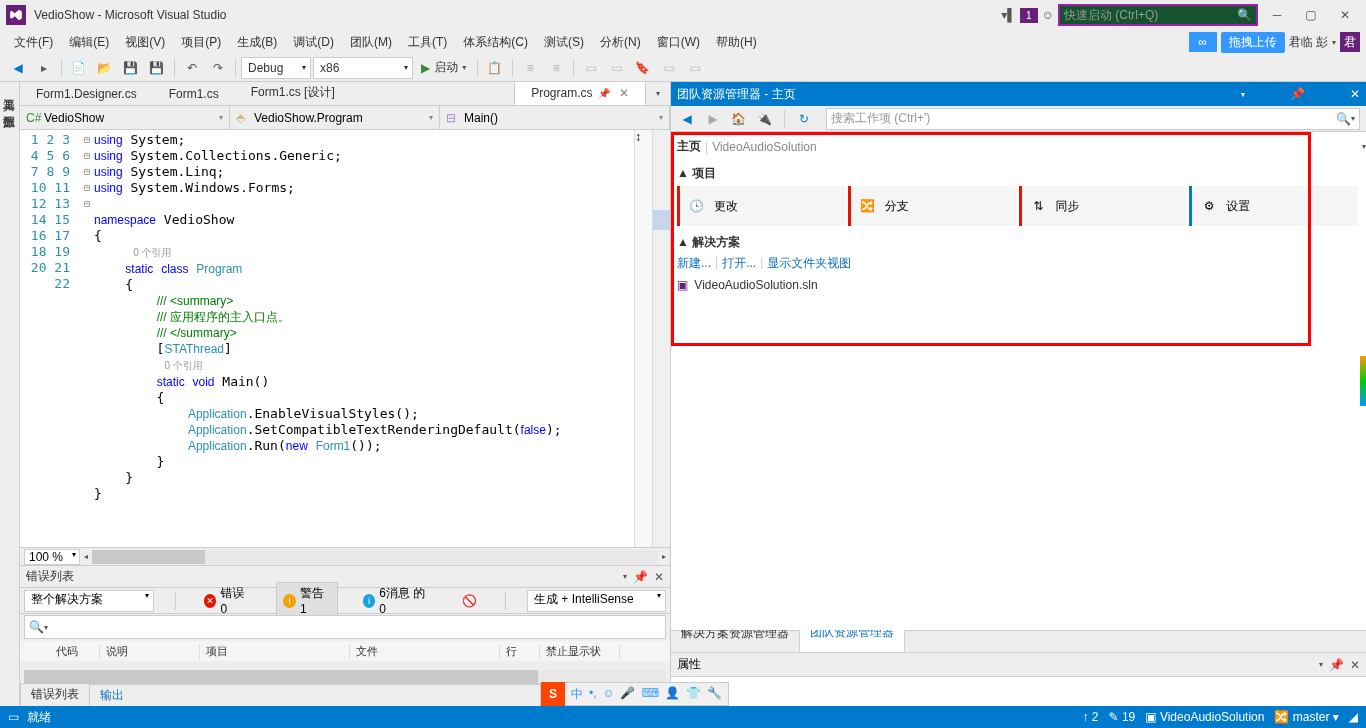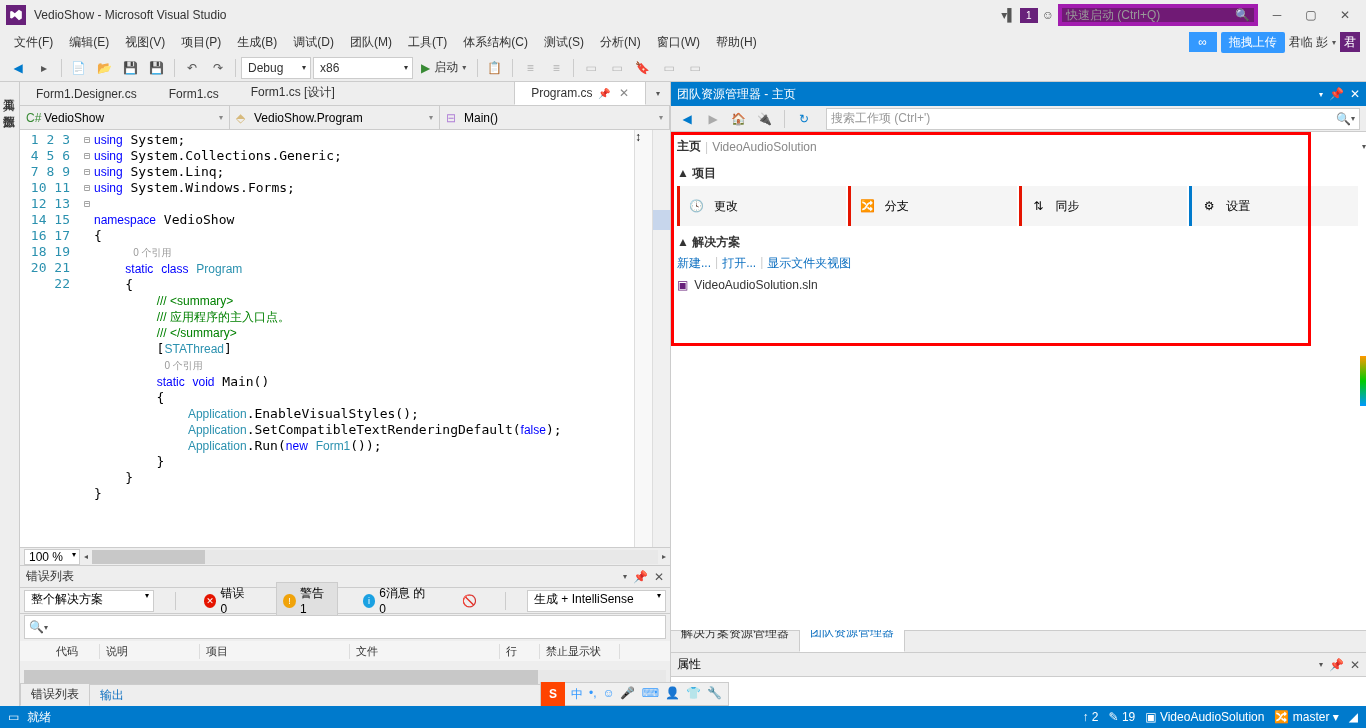--- a/index.html
+++ b/index.html
@@ -2,21 +2,21 @@
 <html><head>
 <meta charset="utf-8">
 <style>
 * { margin: 0; padding: 0; box-sizing: border-box; font-family: "Microsoft YaHei", "Segoe UI", sans-serif; font-size: 12px; }
 body { background: #eeeeee; width: 1366px; height: 728px; overflow: hidden; display: flex; flex-direction: column; }
 .titlebar { height: 30px; background: #eeeeee; display: flex; align-items: center; padding: 0 6px; }
 .vs-logo { width: 20px; height: 20px; background: #68217a; margin-right: 8px; display: flex; align-items: center; justify-content: center; color: white; }
 .title-text { color: #333; flex: 1; }
 .title-right { display: flex; align-items: center; gap: 4px; }
 .flag-box { background: #68217a; color: white; width: 18px; height: 15px; text-align: center; line-height: 15px; font-size: 10px; }
-.quick-launch { width: 200px; height: 22px; border: 4px solid #a21caf; background: #701a75; padding: 0 4px; color: #999; display: flex; align-items: center; justify-content: space-between; }
+.quick-launch { width: 200px; height: 22px; border: 2px solid #a21caf; background: #14532d; padding: 0 4px; color: #999; display: flex; align-items: center; justify-content: space-between; }
 .win-btn { width: 30px; height: 24px; display: flex; align-items: center; justify-content: center; color: #555; cursor: pointer; }
 .menubar { height: 24px; background: #eeeeee; display: flex; align-items: center; padding: 0 6px; }
 .menu-item { padding: 2px 8px; color: #333; cursor: pointer; }
 .menu-right { margin-left: auto; display: flex; align-items: center; gap: 4px; }
 .upload-btn { background: #3399ff; color: white; padding: 2px 8px; border-radius: 2px; display: flex; align-items: center; gap: 4px; }
 .cloud-btn { background: #3399ff; width: 28px; height: 20px; display: flex; align-items: center; justify-content: center; color: white; }
 .user-name { color: #333; }
 .user-badge { background: #68217a; color: white; width: 20px; height: 20px; text-align: center; line-height: 20px; }
 .toolbar { height: 28px; background: #eeeeee; display: flex; align-items: center; padding: 0 6px; gap: 2px; border-bottom: 1px solid #ccc; }
 .tb-btn { width: 24px; height: 24px; display: flex; align-items: center; justify-content: center; cursor: pointer; color: #555; }
@@ -68,21 +68,21 @@
 .circ.blue { background: #1ba1e2; }
 .error-search { height: 24px; border: 1px solid #ccc; background: white; margin: 1px 4px; display: flex; align-items: center; padding: 0 4px; color: #999; }
 .error-table { height: 30px; border-top: 1px solid #eee; }
 .error-cols { display: flex; background: #f5f5f5; height: 20px; align-items: center; }
 .ecol { border-right: 1px solid #ddd; padding: 0 6px; color: #333; font-size: 11px; }
 .hscroll2 { height: 14px; background: #e8e8e8; position: relative; margin: 0 4px; }
 .bottom-tabs { height: 22px; background: #eeeeee; display: flex; align-items: flex-end; border-top: 1px solid #ccc; }
 .btab { padding: 2px 10px; color: #0e70c0; cursor: pointer; }
 .btab.active { border: 1px solid #ccc; border-bottom: 1px solid #eeeeee; background: #eeeeee; color: #333; }
 .right-col { width: 696px; display: flex; flex-direction: column; border-left: 1px solid #ccc; }
-.te-title { height: 24px; background: #007acc; color: white; display: flex; align-items: center; padding: 0 6px; }
+.te-title { height: 24px; background: #007acc; color: white; display: flex; align-items: center; padding: 0 6px; gap: 39px; }
 .te-title .t { flex: 1; }
 .te-toolbar { height: 26px; background: #eeeeee; display: flex; align-items: center; padding: 0 6px; gap: 6px; border-bottom: 1px solid #ccc; }
 .te-tb-btn { width: 20px; height: 20px; display: flex; align-items: center; justify-content: center; color: #007acc; cursor: pointer; }
 .te-search { flex: 1; height: 22px; border: 1px solid #ccc; background: white; padding: 0 4px; color: #999; display: flex; align-items: center; margin-left: 6px; }
 .te-body { flex: 1; background: white; position: relative; padding: 6px; }
 .red-box { position: absolute; left: 0; top: 0; width: 640px; height: 214px; border: 3px solid red; pointer-events: none; }
 .te-crumb { display: flex; align-items: center; gap: 4px; margin-bottom: 10px; }
 .te-crumb .home { color: #333; font-weight: bold; }
 .te-crumb .proj { color: #888; }
 .te-section { margin-bottom: 8px; }

